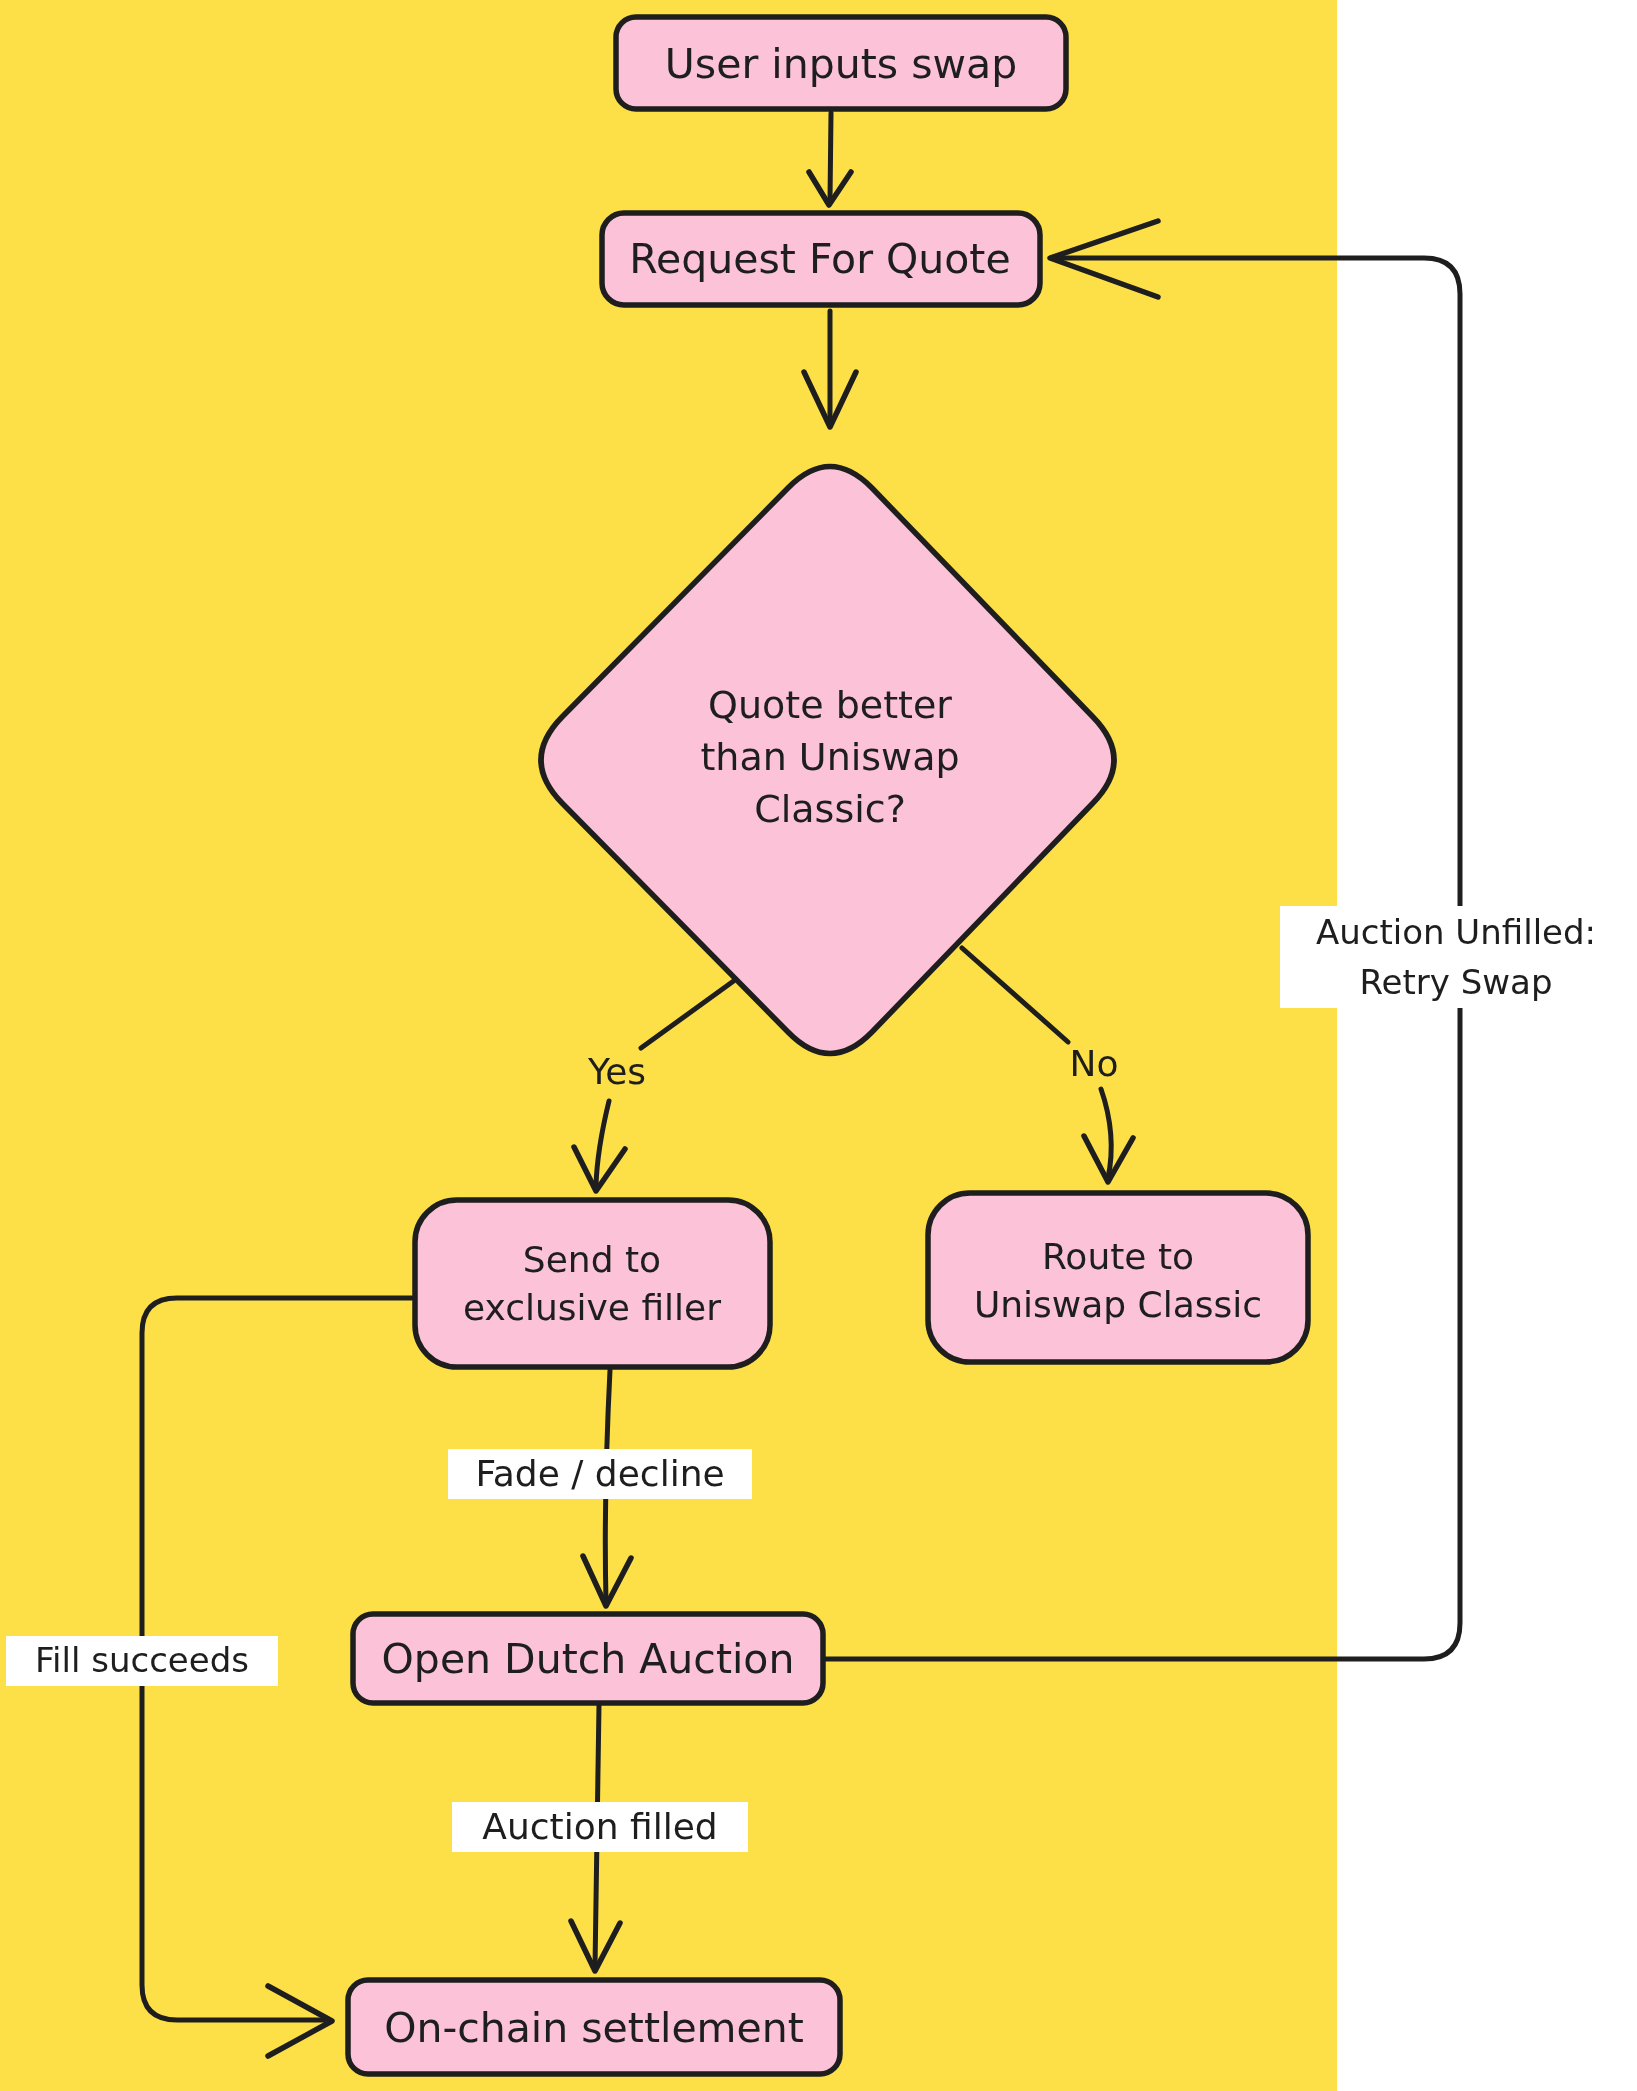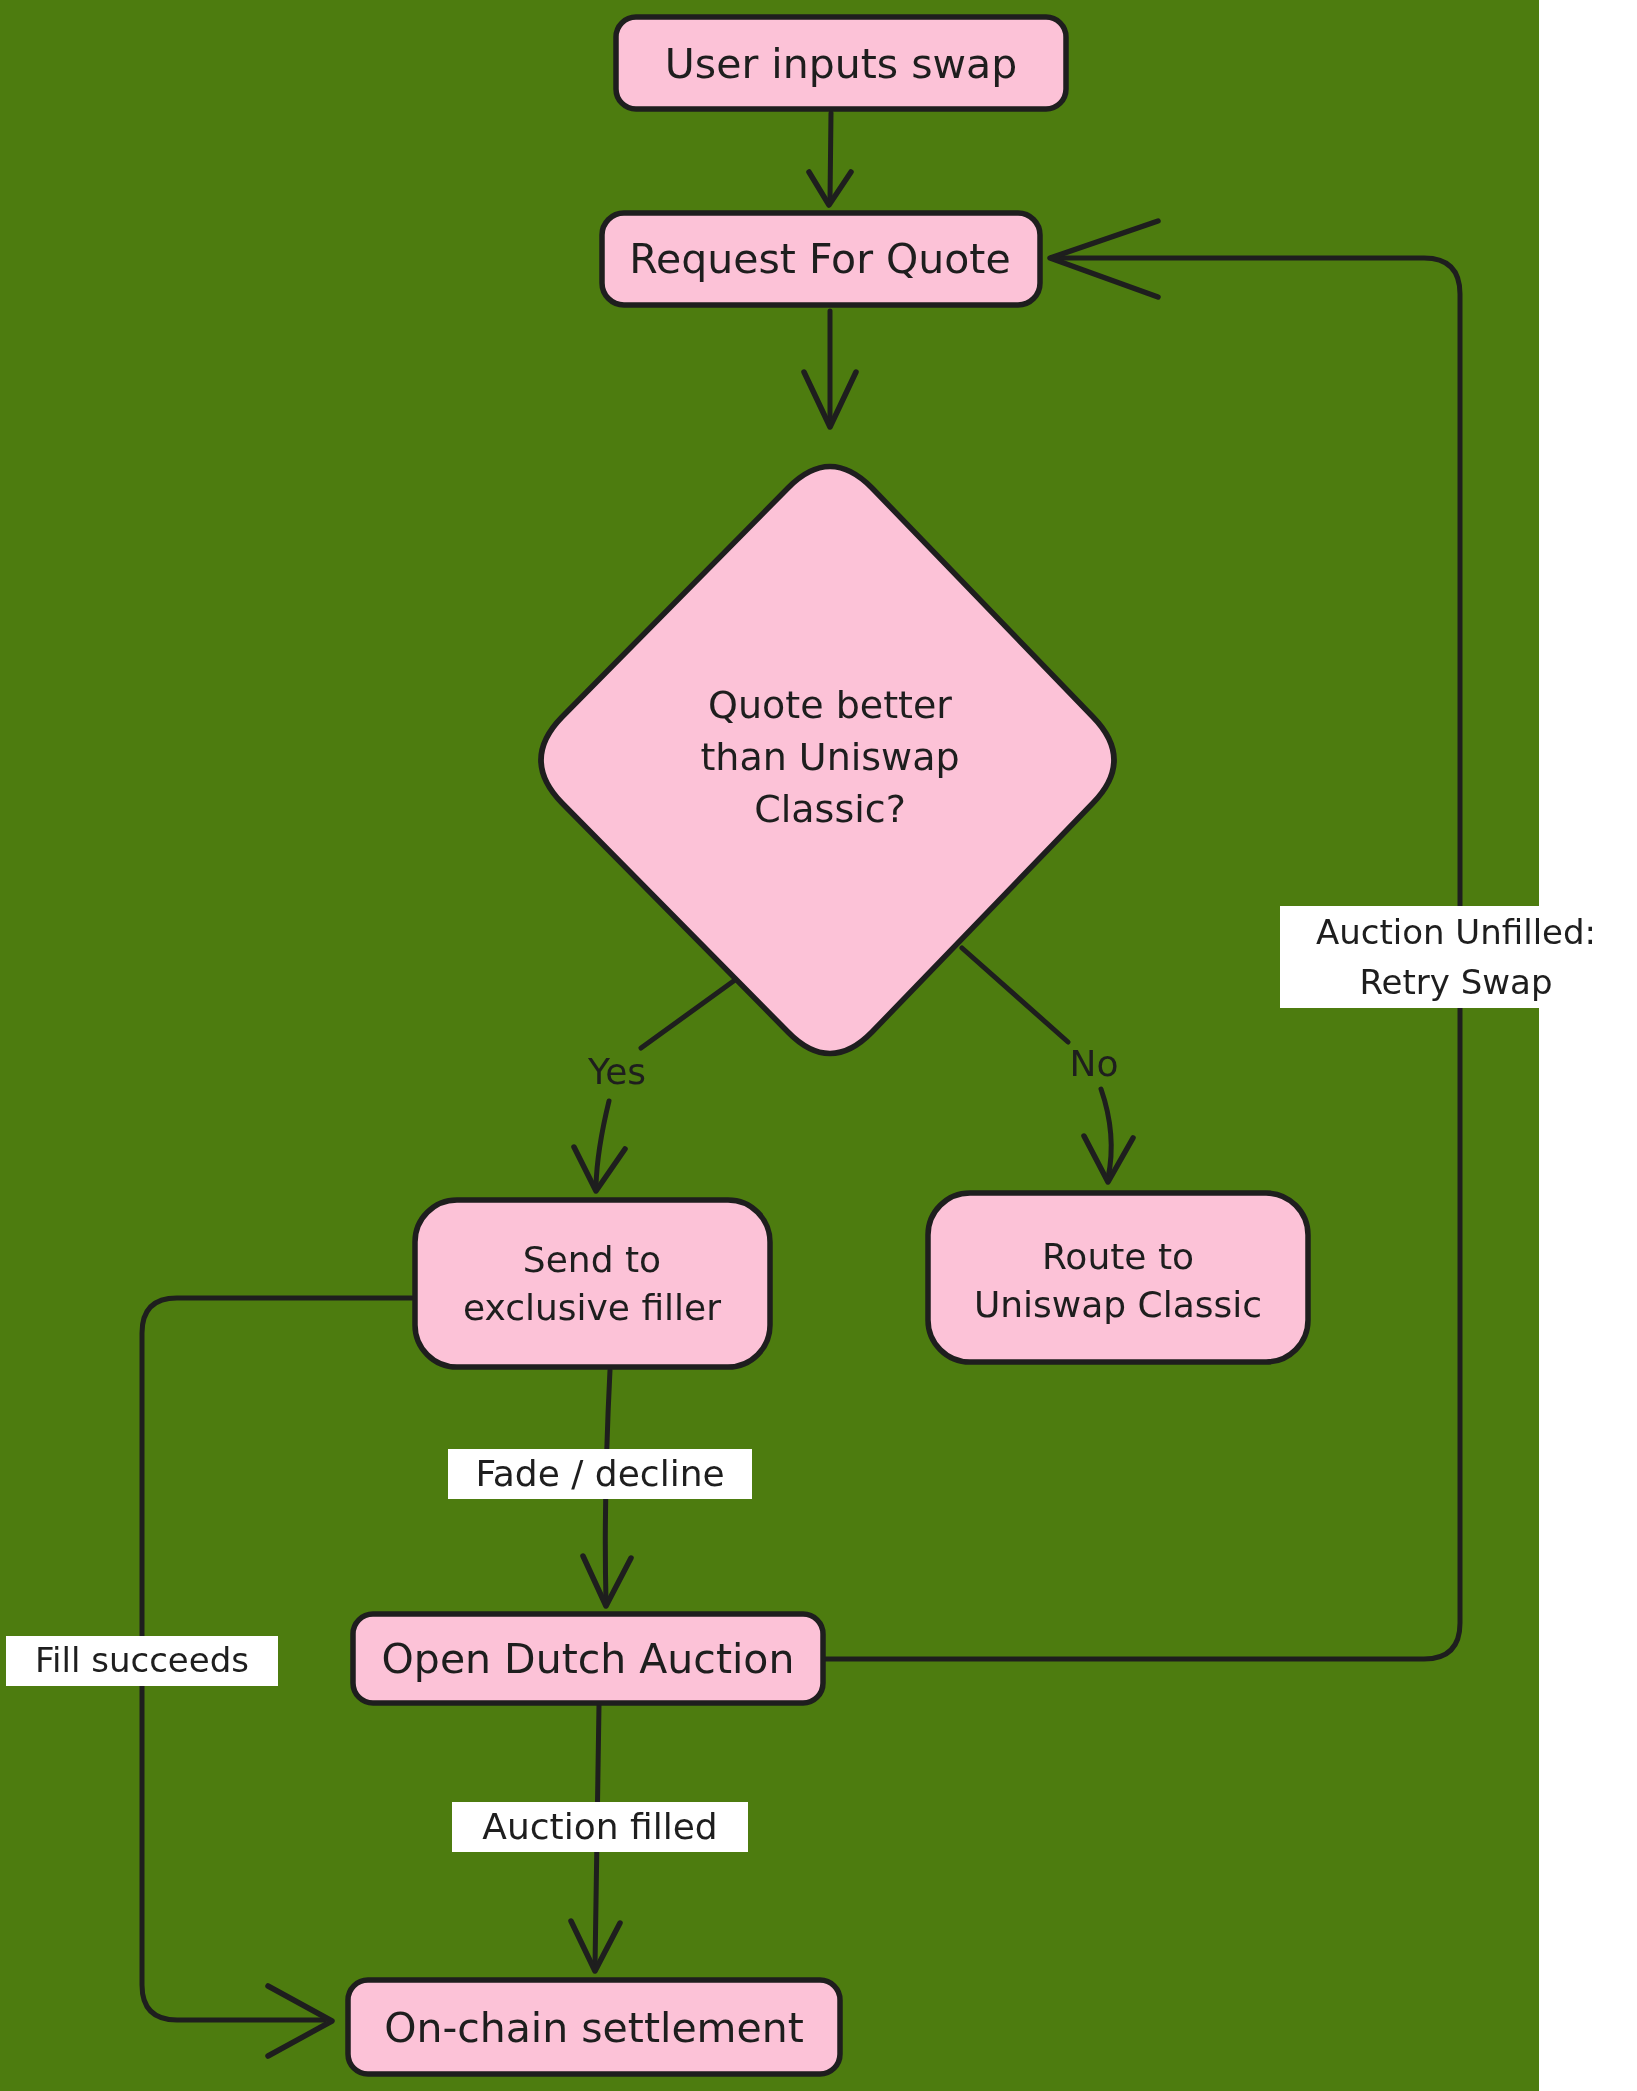--- a/index.html
+++ b/index.html
@@ -1,20 +1,20 @@
 <!DOCTYPE html>
 <html><head>
 <meta charset="utf-8">
 <style>
   html, body { margin: 0; padding: 0; background: #ffffff; }
   .canvas {
     position: relative;
-    width: 1539px;
+    width: 1337px;
     height: 2091px;
-    background: #4d7c0f;
+    background: #fde047;
     font-family: "DejaVu Sans", sans-serif;
   }
   svg { display: block; }
   .node {
     fill: #fcc2d7;
     stroke: #1e1e1e;
     stroke-width: 5.5;
     stroke-linejoin: round;
   }
   .edge {

